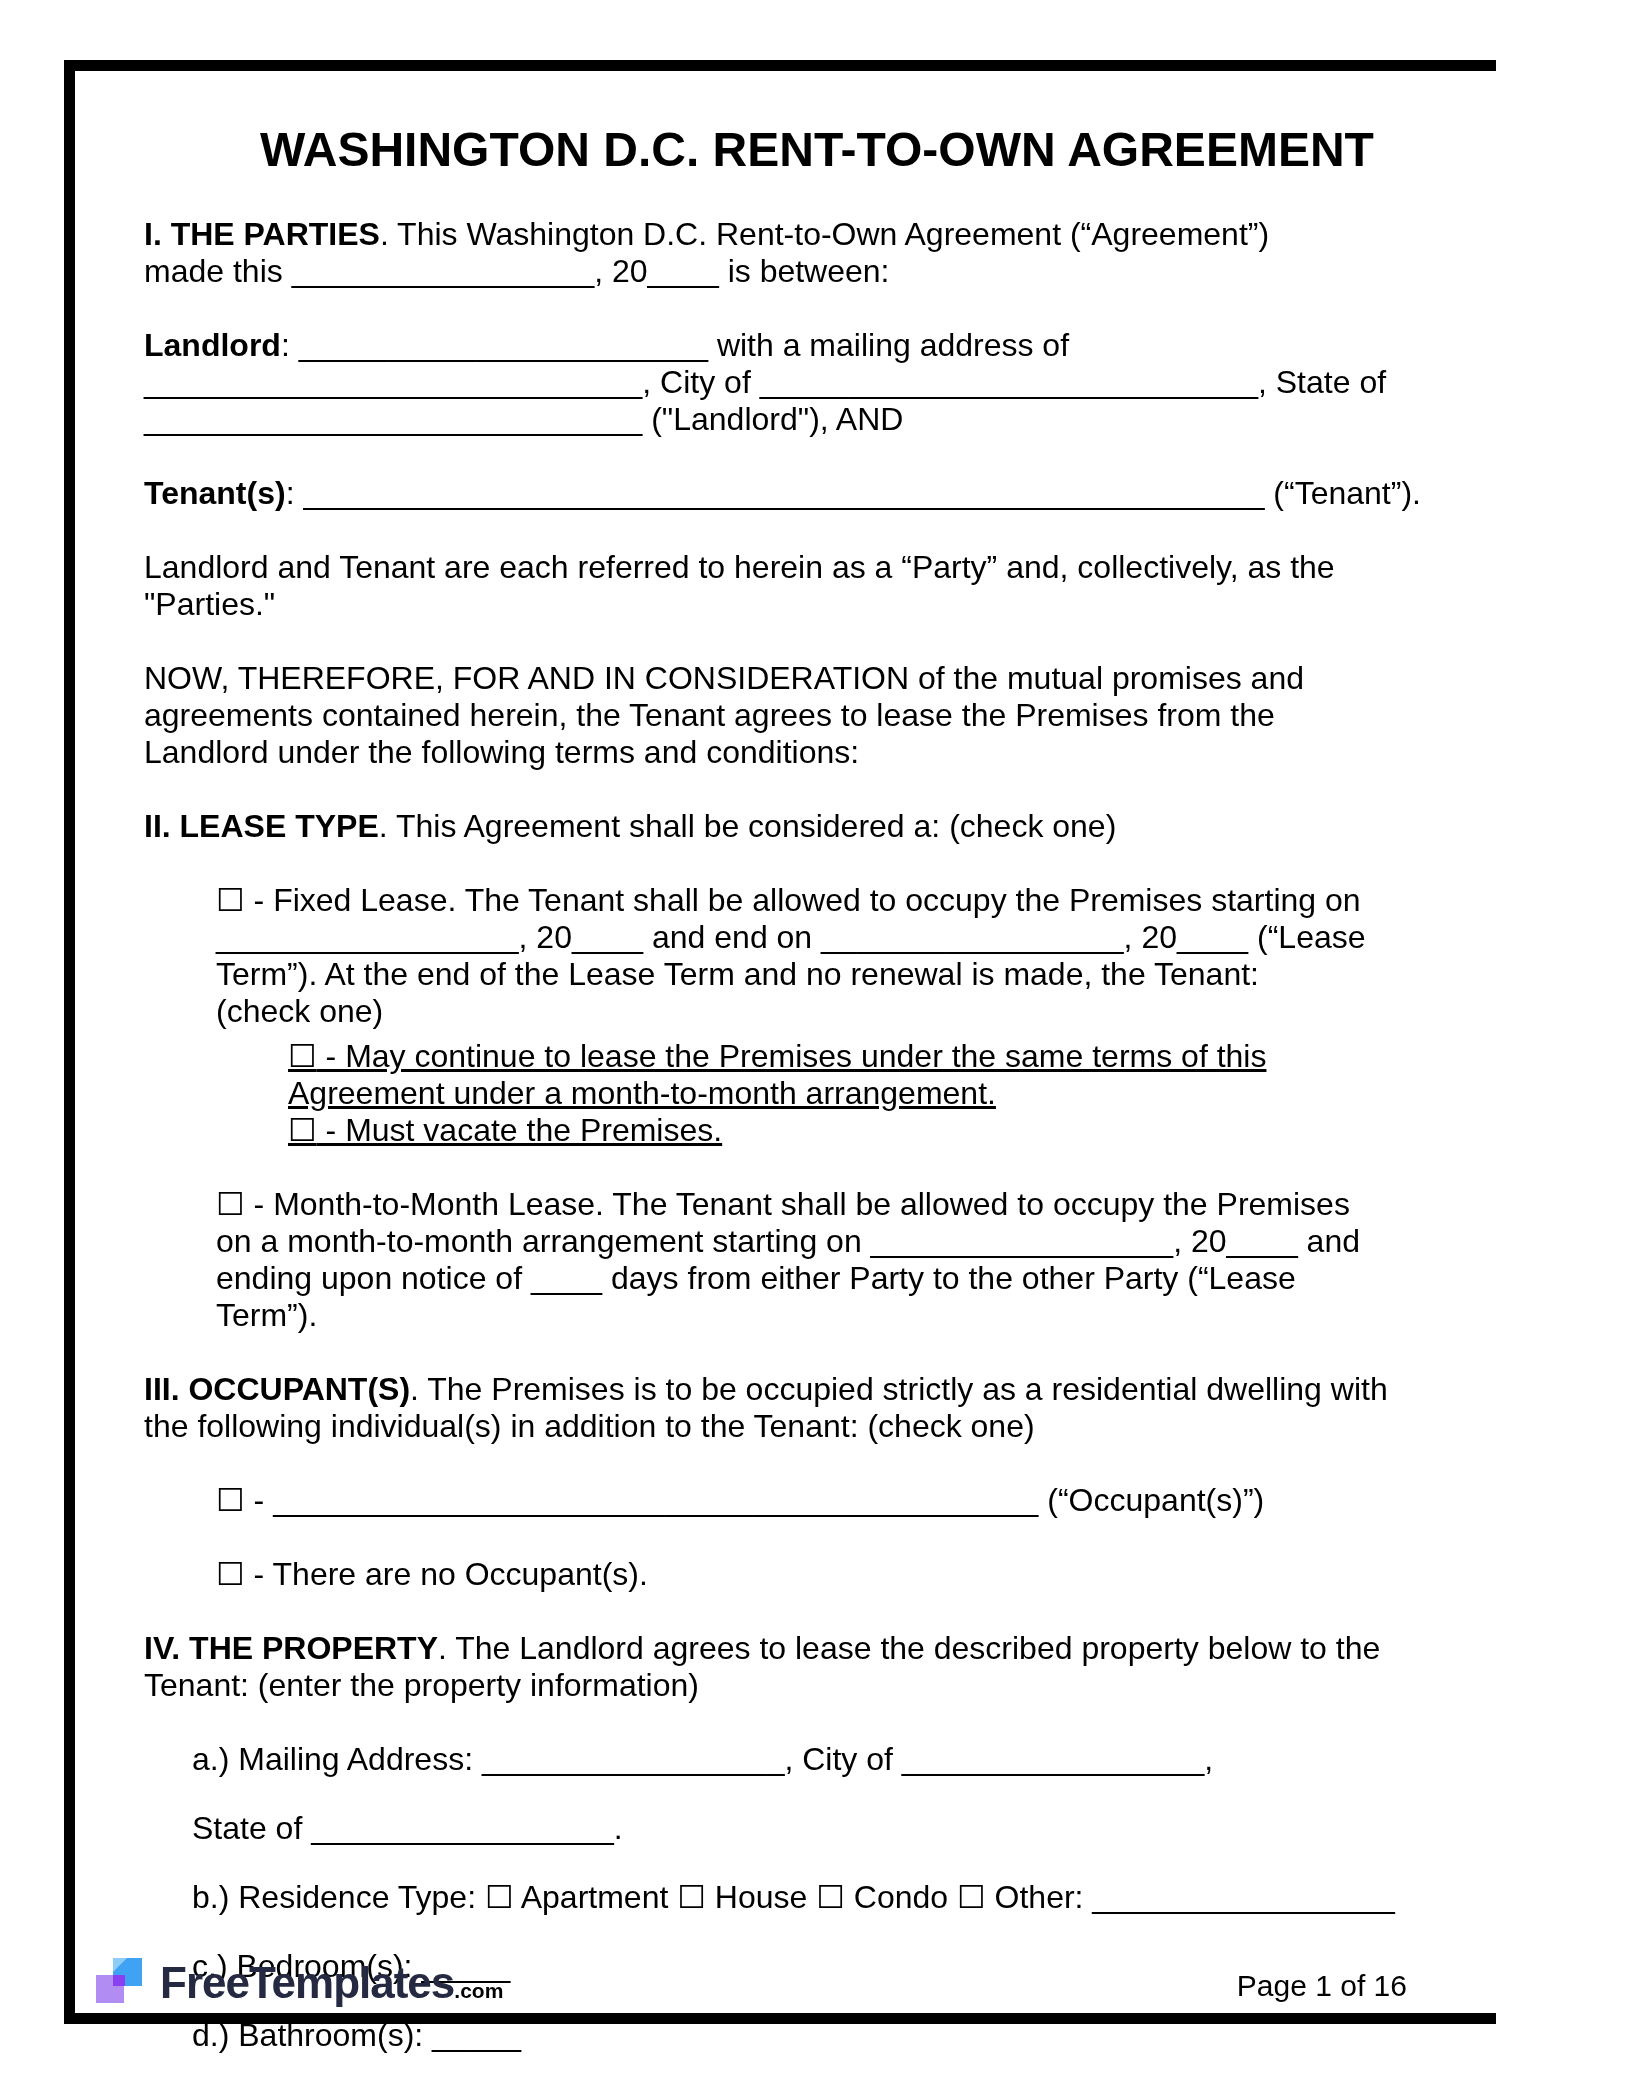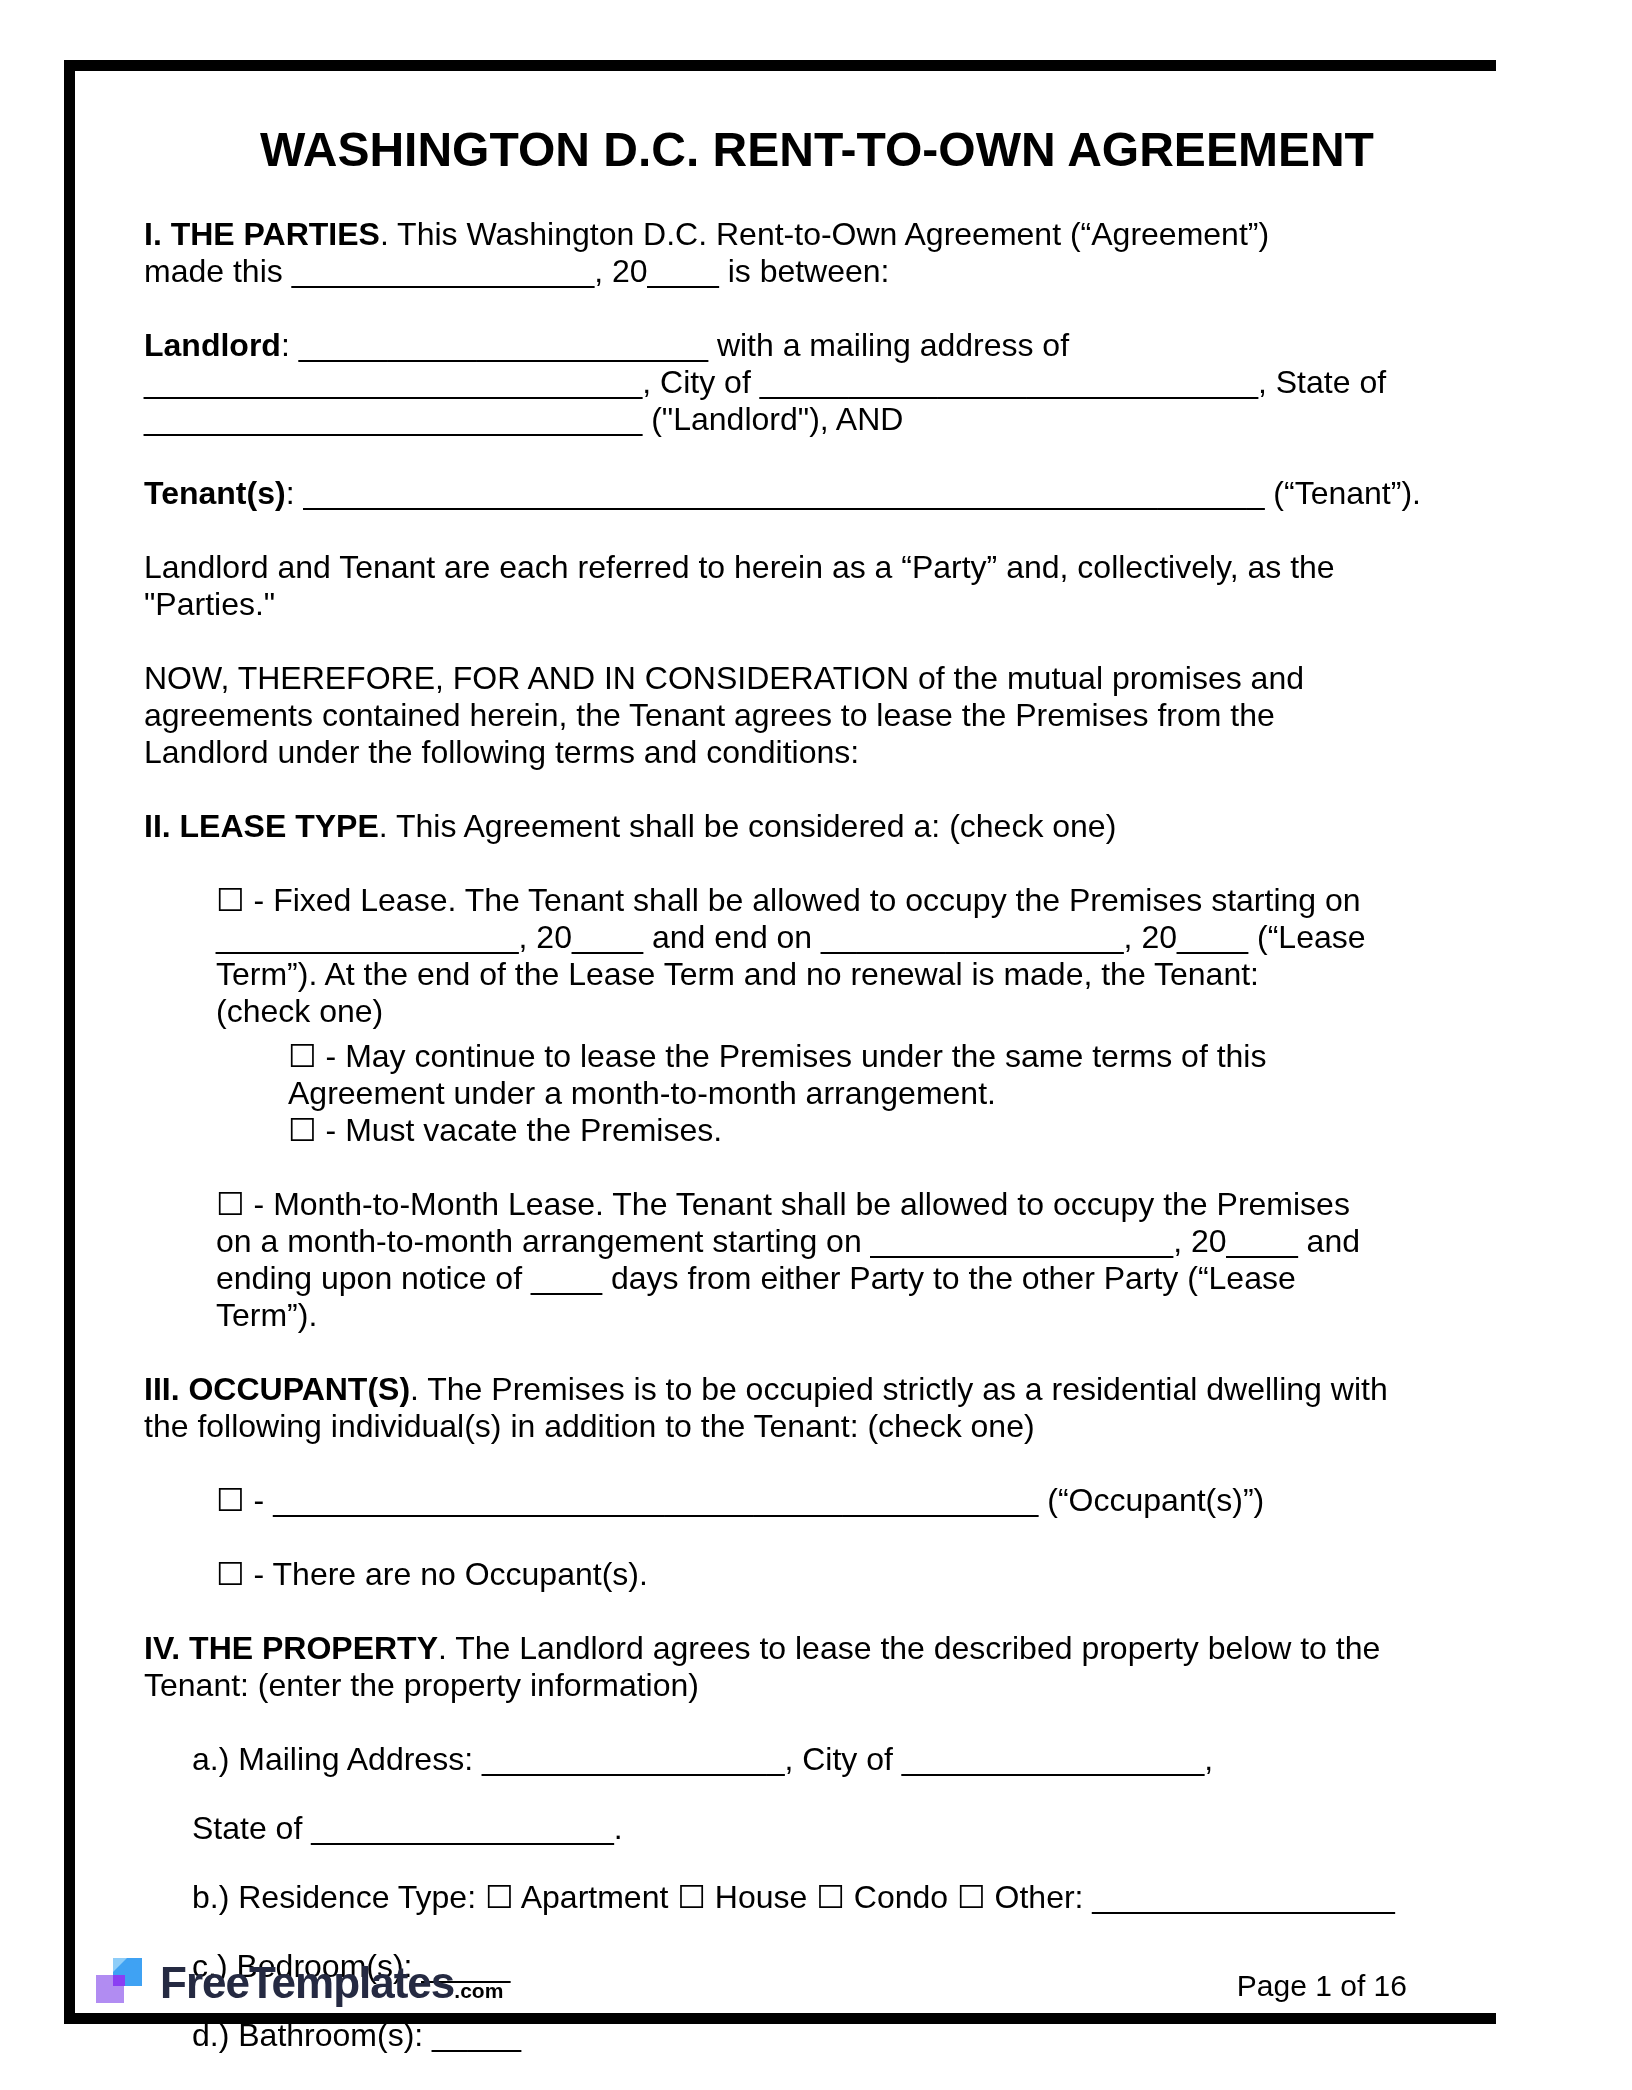--- a/index.html
+++ b/index.html
@@ -14,21 +14,21 @@
   .content{position:absolute;left:144px;top:120px;width:1346px;}
   h1.doc-title{
     font-size:48px;line-height:60px;margin:0 0 36px 0;text-align:center;
     font-weight:bold;letter-spacing:0;
   }
   .para{margin:0 0 37px 0;}
   .para.tight{margin-bottom:8px;}
   .ln{font-size:32px;line-height:37px;white-space:nowrap;}
   .b{font-weight:bold;}
   .indent1{padding-left:72px;}
-  .indent2{padding-left:144px;}
+  .indent2{padding-left:144px;text-decoration:underline;}
   .indent-prop{padding-left:48px;margin-top:32px;}
   .cb{font-family:"DejaVu Sans",sans-serif;}
   
   .footer-logo{position:absolute;left:96px;top:1958px;display:flex;align-items:center;}
   .logo-icon{position:relative;width:50px;height:50px;margin-right:14px;flex:0 0 auto;}
   .sq-purple{position:absolute;left:0;top:17px;width:28px;height:28px;background:#b18cf2;}
   .sq-blue{position:absolute;left:17px;top:0;width:29px;height:28px;background:#3fa2f3;}
   .sq-fold{position:absolute;left:17px;top:0;width:14px;height:14px;background:#8ecdf8;
            clip-path:polygon(0 0,100% 0,0 100%);}
   .sq-overlap{position:absolute;left:17px;top:17px;width:12px;height:11px;background:#8a3ff3;}

